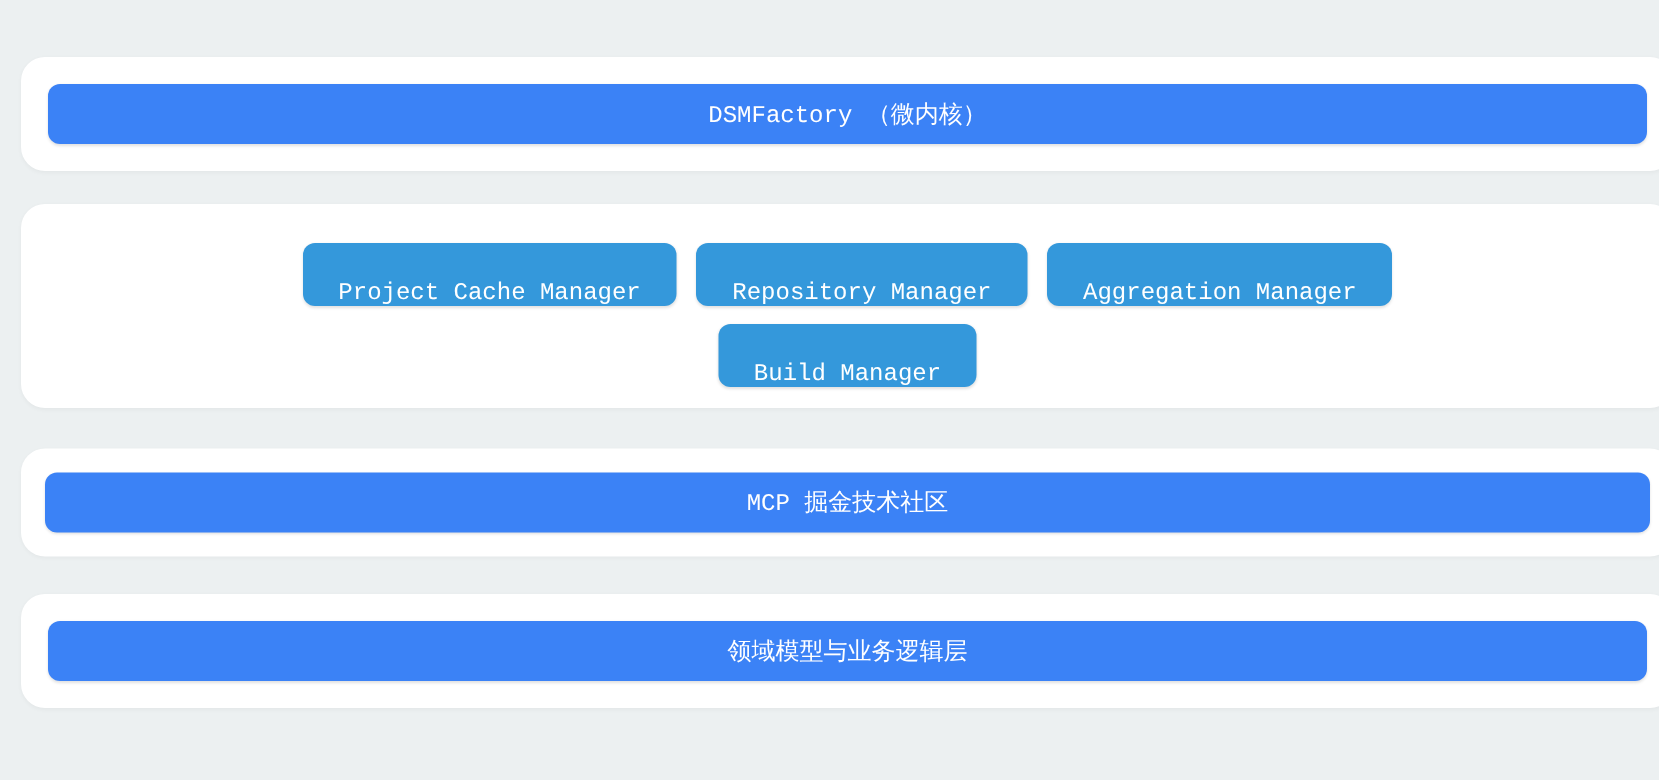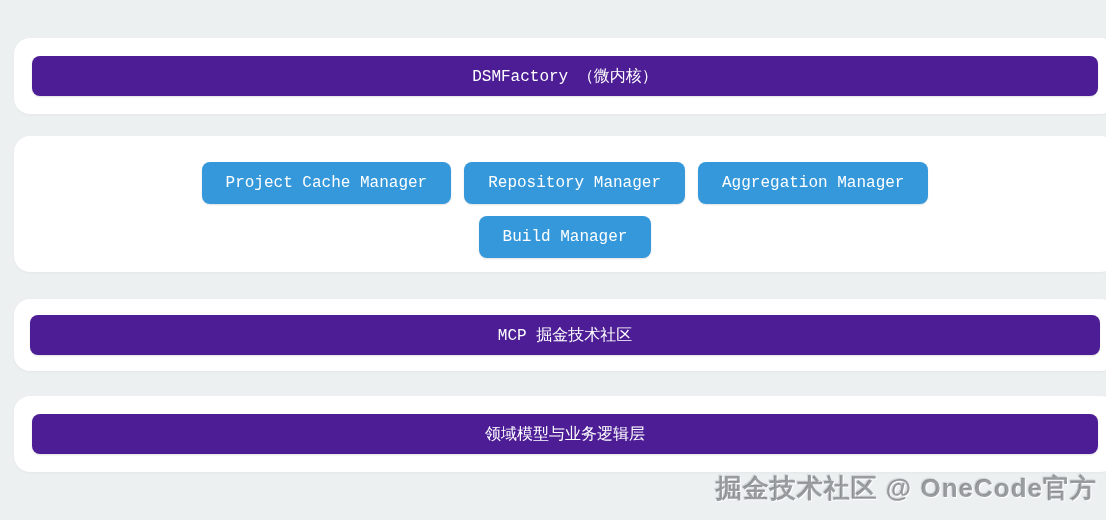--- a/index.html
+++ b/index.html
@@ -24,21 +24,21 @@
     width: 1102px;          
     margin-left: 14px;
     box-shadow: 0 1px 3px rgba(0,0,0,0.04);
   }
   .card-kernel  { padding: 18px; margin-bottom: 22px; }
   .card-managers{ padding: 26px 18px 14px 18px; margin-bottom: 27px; }
   .card-mcp     { padding: 16px; margin-bottom: 25px; }
   .card-domain  { padding: 18px; }
 
   .layer-bar {
-    background: #4c1d95;
+    background: #3b82f6;
     border-radius: 8px;
     height: 40px;
     width: 100%;
     display: flex;
     align-items: center;
     justify-content: center;
     color: #ffffff;
     font-size: 16px;
     white-space: pre;
     box-shadow: 0 1px 2px rgba(0,0,0,0.12);
@@ -53,21 +53,21 @@
   .module-btn {
     background: #3498db;
     border: none;
     border-radius: 8px;
     height: 42px;
     padding: 0 24px;
     color: #ffffff;
     font-size: 16px;
     font-family: "Liberation Mono", "DejaVu Sans Mono", monospace;
     display: flex;
-    align-items: center;
+    align-items: flex-end;
     justify-content: center;
     white-space: pre;
     box-shadow: 0 1px 2px rgba(0,0,0,0.12);
     cursor: pointer;
   }
   .watermark {
     position: absolute;
     top: 471px;
     right: 9px;
     font-family: "Liberation Sans", "DejaVu Sans", sans-serif;
@@ -114,15 +114,14 @@
       <span>MCP 掘金技术社区</span>
     </div>
   </div>
 
   <div class="card card-domain">
     <div class="layer-bar">
       <span>领域模型与业务逻辑层</span>
     </div>
   </div>
 
-  <div class="watermark">掘金技术社区 @ OneCode官方</div>
 
 </div>
 
 </body></html>

